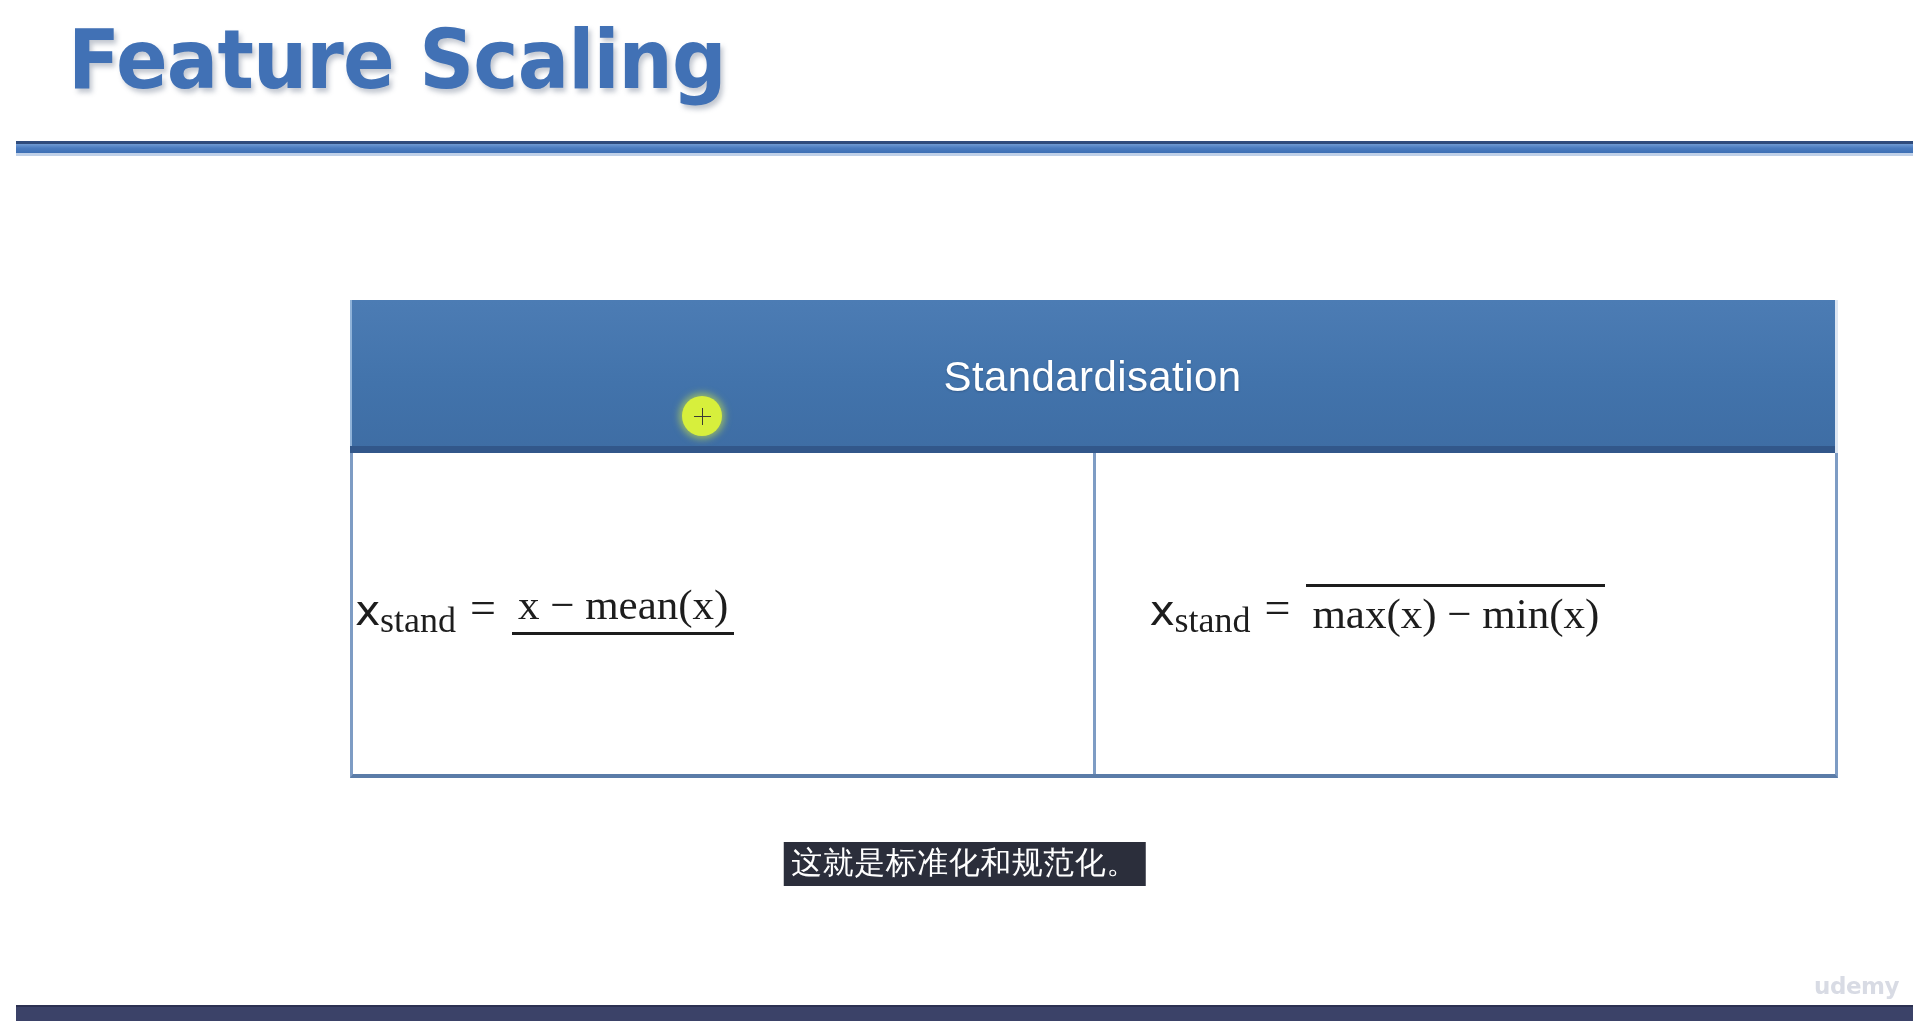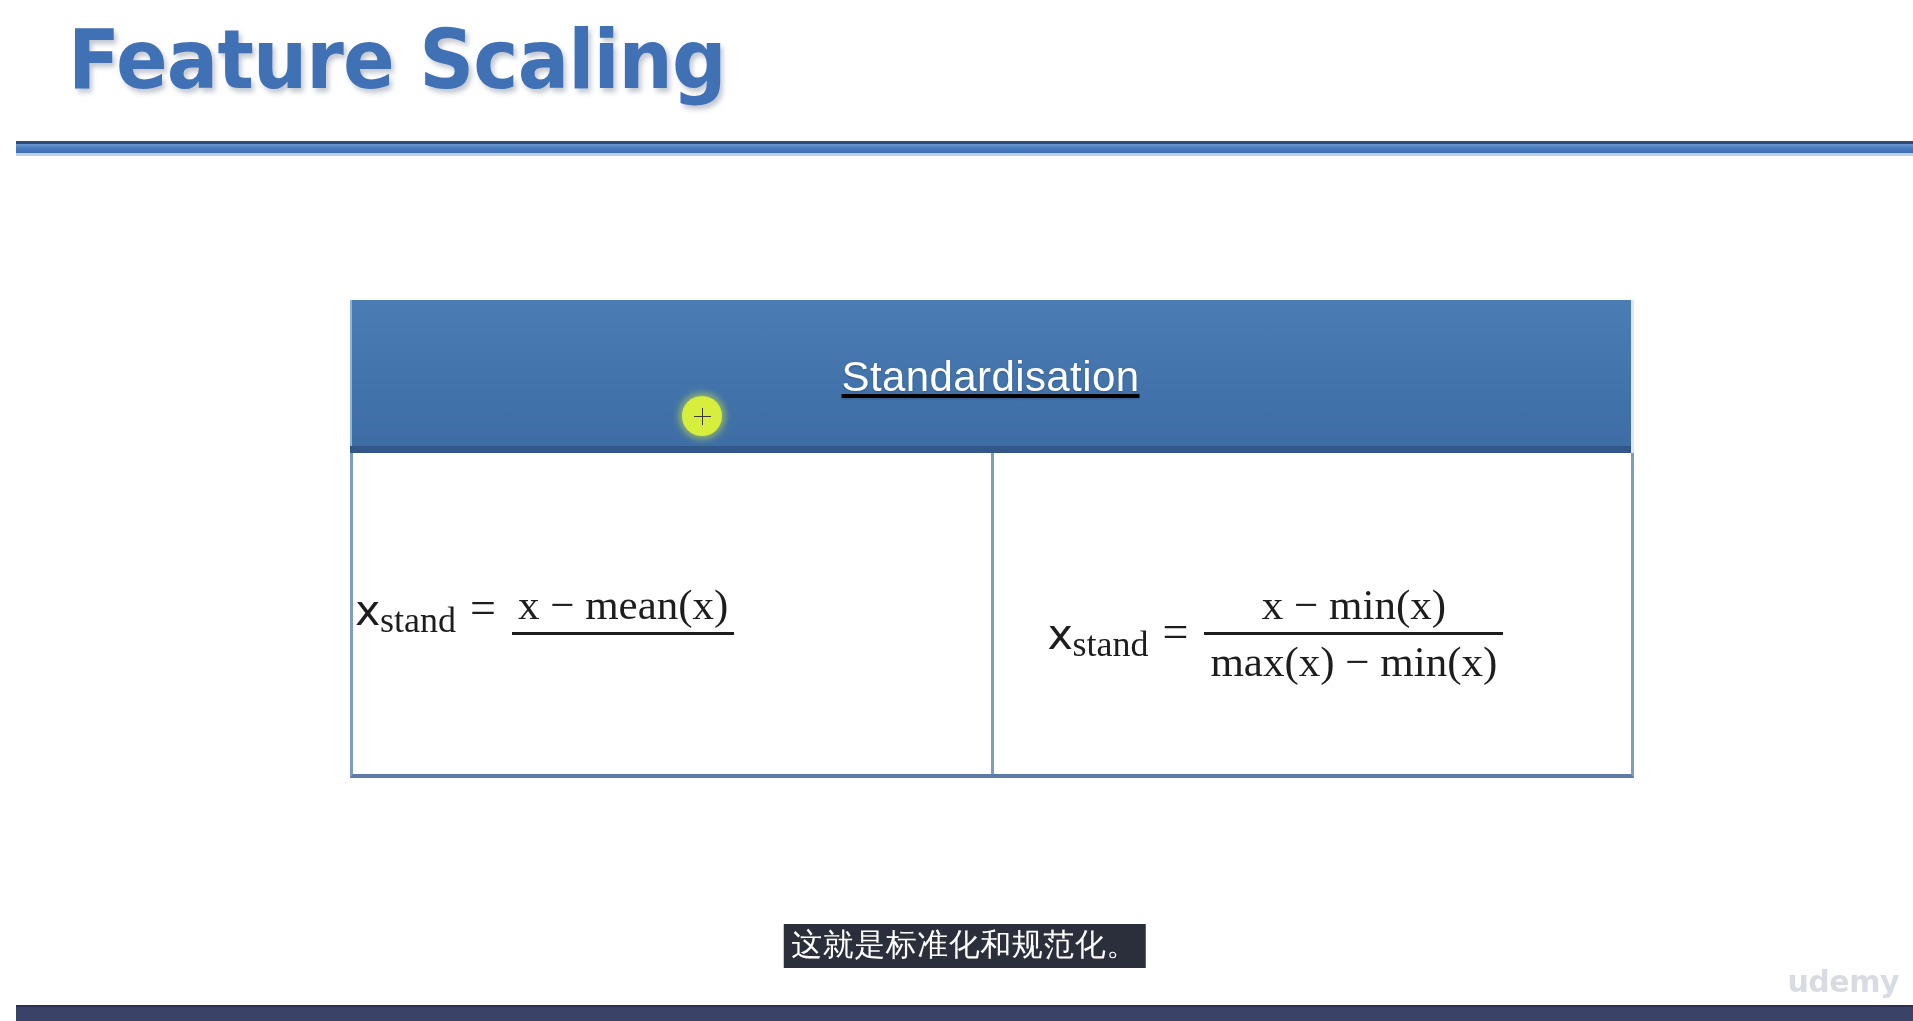--- a/index.html
+++ b/index.html
@@ -65,23 +65,22 @@
     left: 0; top: 12px;
     width: 100%; height: 3px;
     background: #bfd0e8;
   }
 
   
   #comparison-table {
     position: absolute;
     left: 334px;
     top: 300px;
-    width: 1284px;
+    width: 1488px;
     height: 478px;
-    text-decoration: underline;
   }
 
   .table-header-row {
     display: flex;
     height: 153px;
     width: 100%;
   }
   .header-cell {
     flex: 1 1 0;
     background: linear-gradient(to bottom, #4c7cb4 0%, #4273ab 55%, #3e6da4 100%);
@@ -228,42 +227,42 @@
   #cursor-highlight .crosshair::after {
     top: 8px; left: 0;
     width: 17px; height: 1.6px;
   }
 
   
   #caption-band {
     position: absolute;
     left: 50%;
     transform: translateX(-50%);
-    top: 924px;
+    top: 842px;
     background: #2b2e3b;
     padding: 2px 8px 5px 8px;
     z-index: 25;
   }
   #caption-text {
     font-family: "DejaVu Sans", sans-serif;
     font-size: 31px;
     color: #ffffff;
     letter-spacing: 0.5px;
     line-height: 1.18;
     white-space: nowrap;
   }
 
   
   #watermark {
     position: absolute;
     right: 14px;
     bottom: 22px;
     font-family: "DejaVu Sans", sans-serif;
     font-weight: bold;
-    font-size: 30px;
+    font-size: 23px;
     color: rgba(140,150,175,0.34);
     letter-spacing: -0.5px;
     z-index: 20;
   }
 
   
   #bottom-bar {
     position: absolute;
     left: 0;
     bottom: 0;
@@ -307,21 +306,20 @@
           </span>
         </div>
       </div>
 
       <div class="body-cell right-body">
         <div class="formula" id="formula-normalisation">
           <span class="var">x</span>
             <span class="sub">stand</span>
           <span class="eq">=</span>
           <span class="frac">
-            <span class="num">x − min(x)</span>
             <span class="bar"></span>
             <span class="den">max(x) − min(x)</span>
           </span>
         </div>
       </div>
 
     </div>
   </div>
 
   <div id="cursor-highlight">

